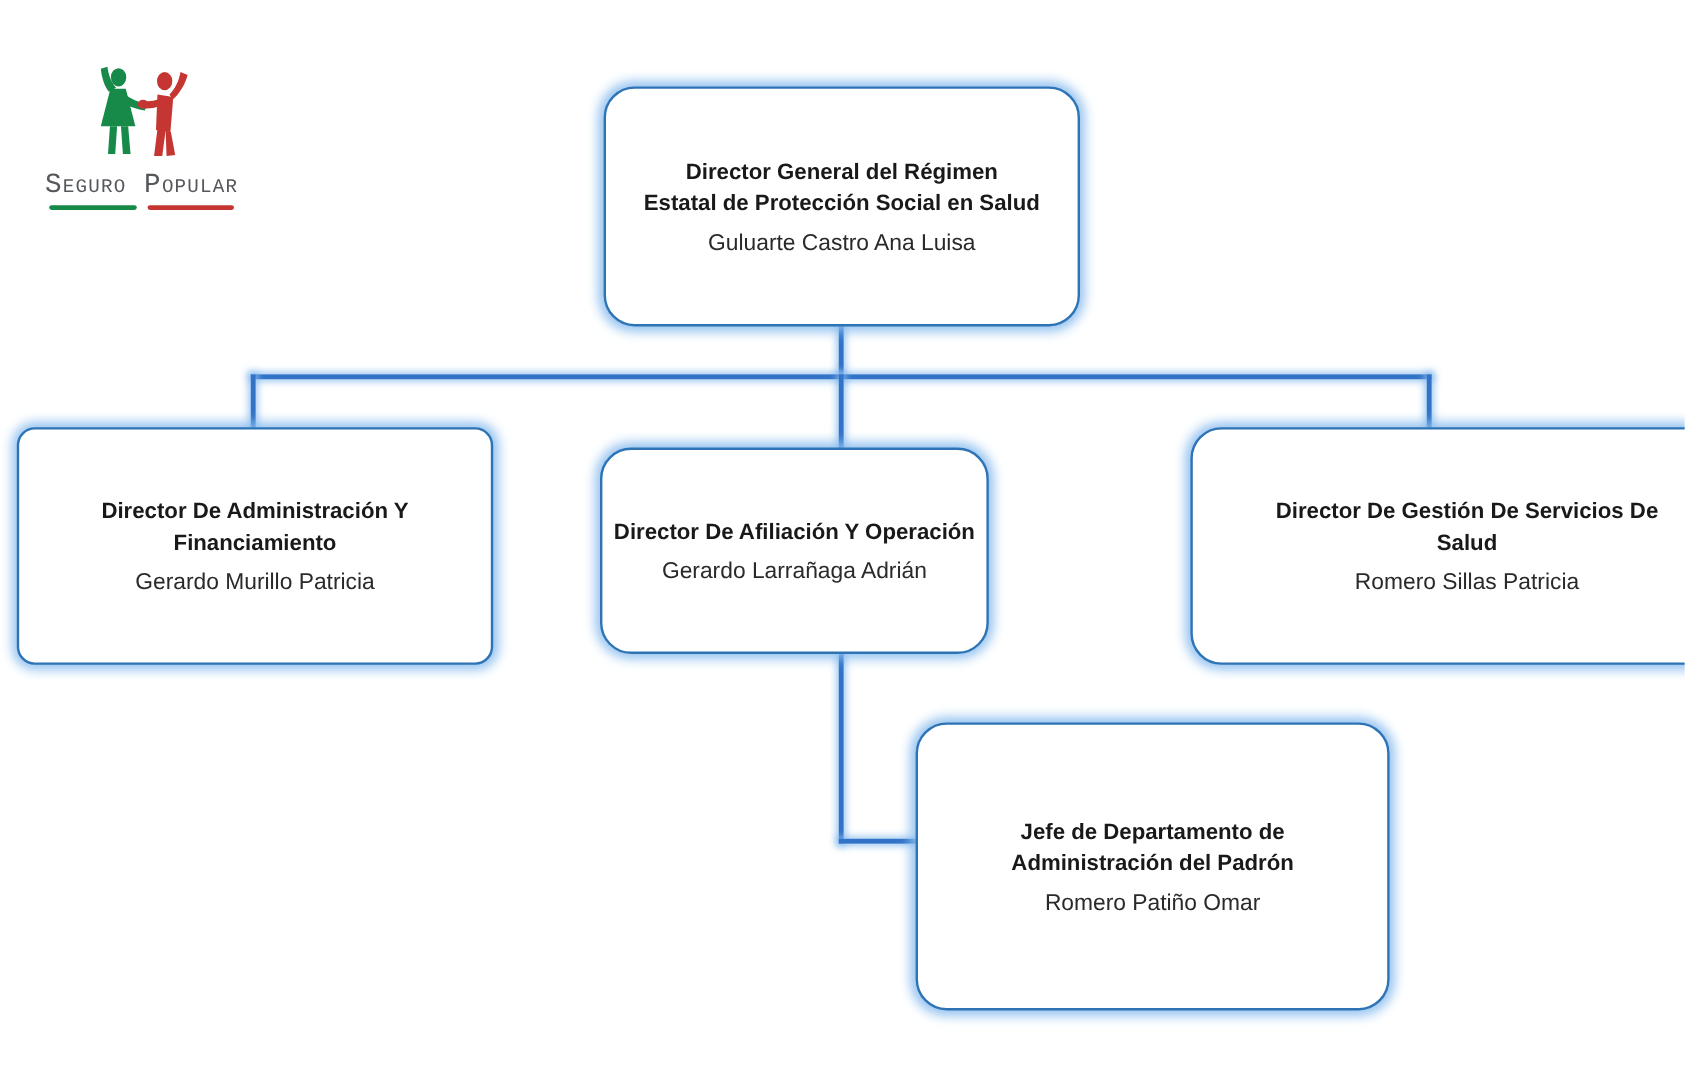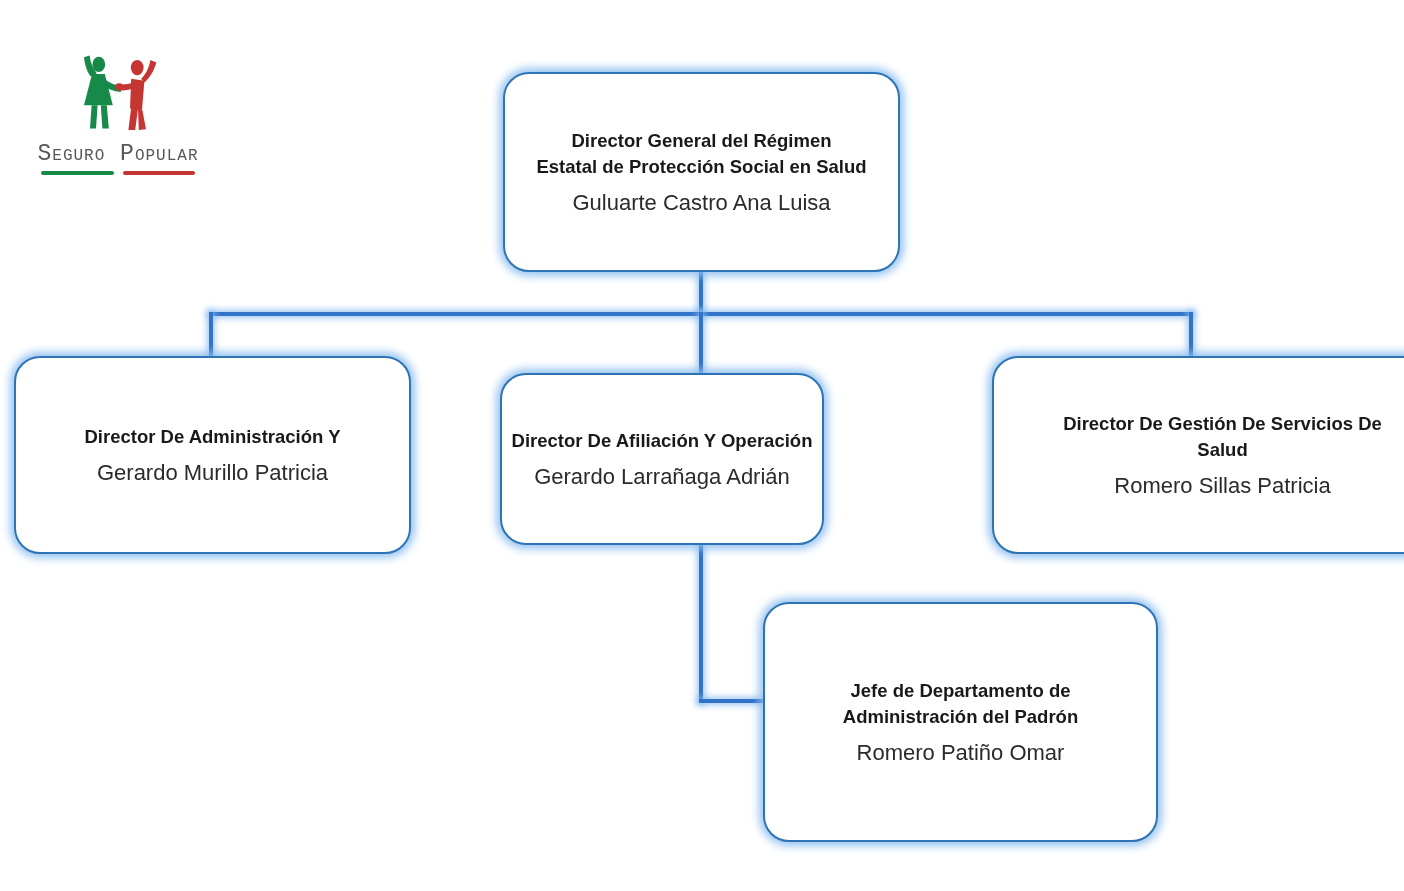--- a/index.html
+++ b/index.html
@@ -26,28 +26,28 @@
     z-index:2;
   }
   .node .title {
     font-weight:bold;
     font-size:18.5px;
     line-height:1.4;
     color:#191919;
   }
   .node .title span { display:block; white-space:nowrap; }
   .node .person {
-    font-size:22px;
+    font-size:19px;
     color:#2a2a2a;
     margin-top:11px;
     white-space:nowrap;
   }
 
   .node-top    { left:503px; top:72px;  width:397px; height:200px; }
-  .node-left   { left:14px;  top:356px; width:397px; height:198px; }
+  .node-left   { left:14px;  top:356px; width:397px; height:198px;border-radius:15px; }
   .node-mid    { left:500px; top:373px; width:324px; height:172px; }
   .node-right  { left:992px; top:356px; width:461px; height:198px; }
   .node-bottom { left:763px; top:602px; width:395px; height:240px; }
 
   
   .connector {
     position:absolute;
     background:#3273C8;
     box-shadow:0 0 6px 2px rgba(140,190,240,0.85);
     z-index:1;
@@ -133,20 +133,21 @@
     <div class="title">
       <span>Director General del Régimen</span>
       <span>Estatal de Protección Social en Salud</span>
     </div>
     <div class="person">Guluarte Castro Ana Luisa</div>
   </div>
 
   <div class="node node-left">
     <div class="title">
       <span>Director De Administración Y</span>
+      <span>Financiamiento</span>
     </div>
     <div class="person">Gerardo Murillo Patricia</div>
   </div>
 
   <div class="node node-mid">
     <div class="title">
       <span>Director De Afiliación Y Operación</span>
     </div>
     <div class="person">Gerardo Larrañaga Adrián</div>
   </div>

